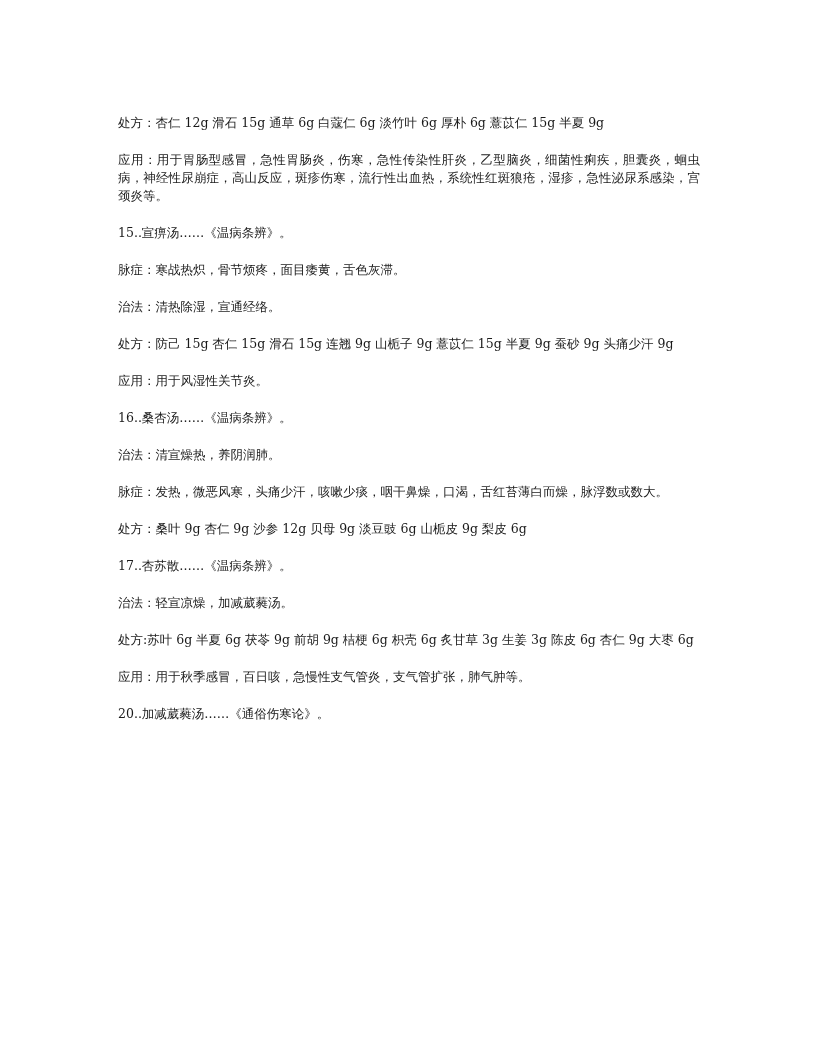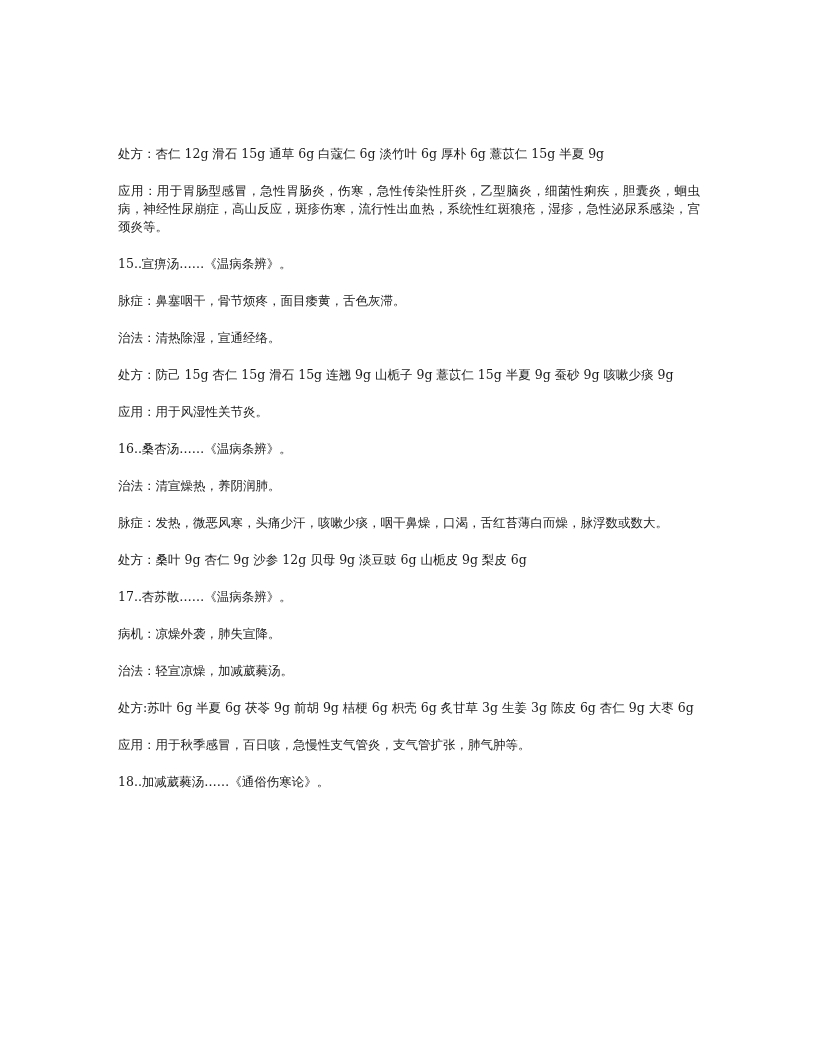--- a/index.html
+++ b/index.html
@@ -1,37 +1,36 @@
 <!DOCTYPE html>
 <html><head>
 <meta charset="utf-8">
 <style>
   html, body { margin: 0; padding: 0; background: #ffffff; }
   body { width: 816px; height: 1056px; position: relative; overflow: hidden; }
   .page {
     position: absolute; left: 118px; top: 114px; width: 582px;
     font-family: "DejaVu Serif", "Liberation Serif", serif;
-    font-size: 12.5px; line-height: 18px; color: #1a1a1a; margin-top: 31px;
+    font-size: 12.5px; line-height: 18px; color: #1a1a1a;
   }
   .p { margin: 0 0 19px 0; text-align: justify; word-break: break-all; }
 </style>
 </head>
 <body>
 
 <div class="page">
   <p class="p">处方：杏仁 12g 滑石 15g 通草 6g 白蔻仁 6g 淡竹叶 6g 厚朴 6g 薏苡仁 15g 半夏 9g</p>
   <p class="p">应用：用于胃肠型感冒，急性胃肠炎，伤寒，急性传染性肝炎，乙型脑炎，细菌性痢疾，胆囊炎，蛔虫病，神经性尿崩症，高山反应，斑疹伤寒，流行性出血热，系统性红斑狼疮，湿疹，急性泌尿系感染，宫颈炎等。</p>
   <p class="p">15..宣痹汤……《温病条辨》。</p>
-  <p class="p">脉症：鼻塞咽干，骨节烦疼，面目痿黄，舌色灰滞。</p>
+  <p class="p">脉症：寒战热炽，骨节烦疼，面目痿黄，舌色灰滞。</p>
   <p class="p">治法：清热除湿，宣通经络。</p>
-  <p class="p">处方：防己 15g 杏仁 15g 滑石 15g 连翘 9g 山栀子 9g 薏苡仁 15g 半夏 9g 蚕砂 9g 咳嗽少痰 9g</p>
+  <p class="p">处方：防己 15g 杏仁 15g 滑石 15g 连翘 9g 山栀子 9g 薏苡仁 15g 半夏 9g 蚕砂 9g 头痛少汗 9g</p>
   <p class="p">应用：用于风湿性关节炎。</p>
   <p class="p">16..桑杏汤……《温病条辨》。</p>
   <p class="p">治法：清宣燥热，养阴润肺。</p>
   <p class="p">脉症：发热，微恶风寒，头痛少汗，咳嗽少痰，咽干鼻燥，口渴，舌红苔薄白而燥，脉浮数或数大。</p>
   <p class="p">处方：桑叶 9g 杏仁 9g 沙参 12g 贝母 9g 淡豆豉 6g 山栀皮 9g 梨皮 6g</p>
   <p class="p">17..杏苏散……《温病条辨》。</p>
-  <p class="p">病机：凉燥外袭，肺失宣降。</p>
   <p class="p">治法：轻宣凉燥，加减葳蕤汤。</p>
   <p class="p">处方:苏叶 6g 半夏 6g 茯苓 9g 前胡 9g 桔梗 6g 枳壳 6g 炙甘草 3g 生姜 3g 陈皮 6g 杏仁 9g 大枣 6g</p>
   <p class="p">应用：用于秋季感冒，百日咳，急慢性支气管炎，支气管扩张，肺气肿等。</p>
-  <p class="p">18..加减葳蕤汤……《通俗伤寒论》。</p>
+  <p class="p">20..加减葳蕤汤……《通俗伤寒论》。</p>
 </div>
 
 </body></html>

